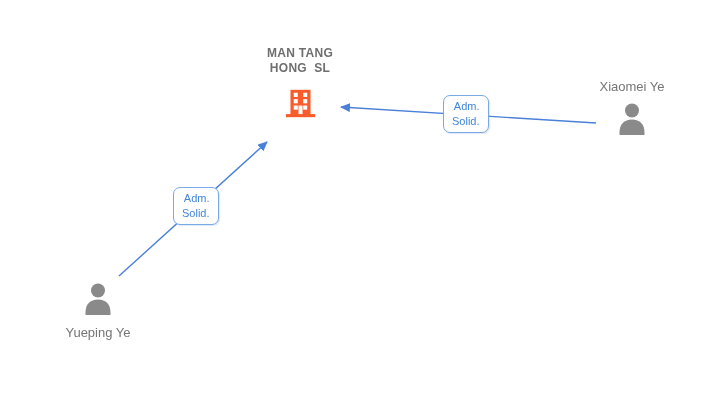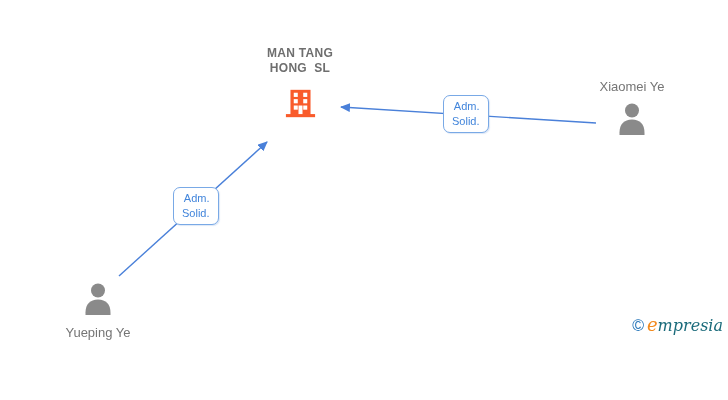--- a/index.html
+++ b/index.html
@@ -134,17 +134,14 @@
   <div class="edge-label xiaomei">
     <div>Adm.</div>
     <div>Solid.</div>
   </div>
 
   <div class="edge-label yueping">
     <div>Adm.</div>
     <div>Solid.</div>
   </div>
 
-  <div class="logo">
-    <span class="logo-c">©</span><span class="logo-e">e</span><span class="logo-rest">mpresia</span>
-  </div>
 
 </div>
 
 </body></html>

